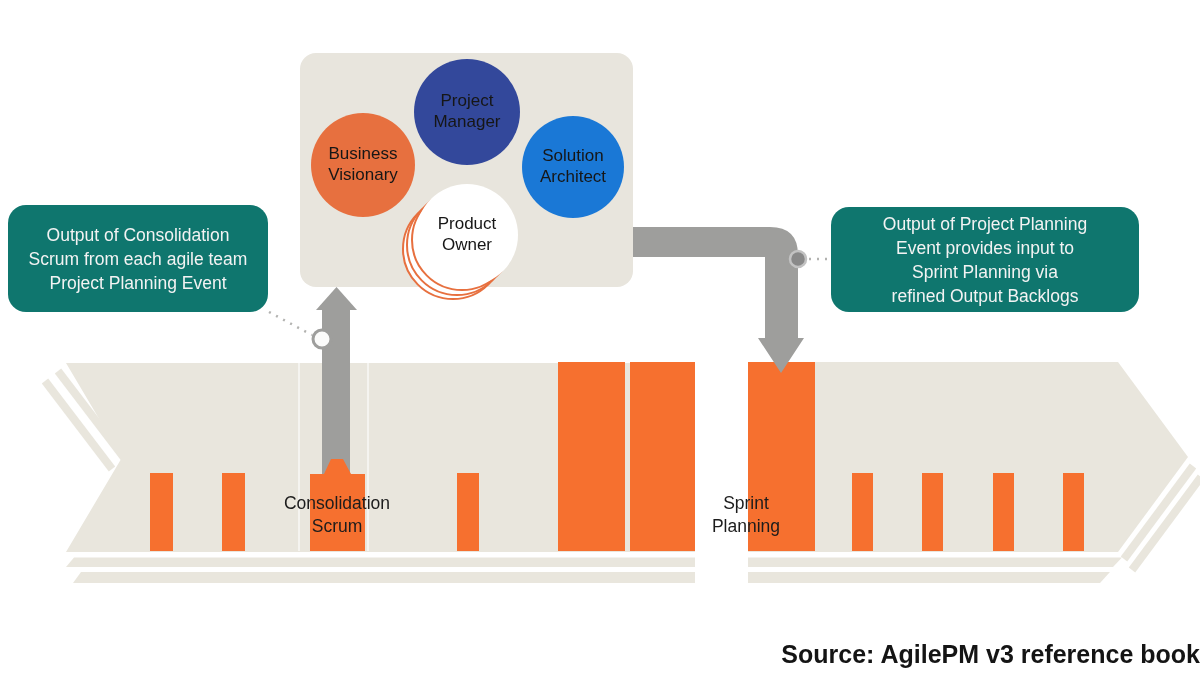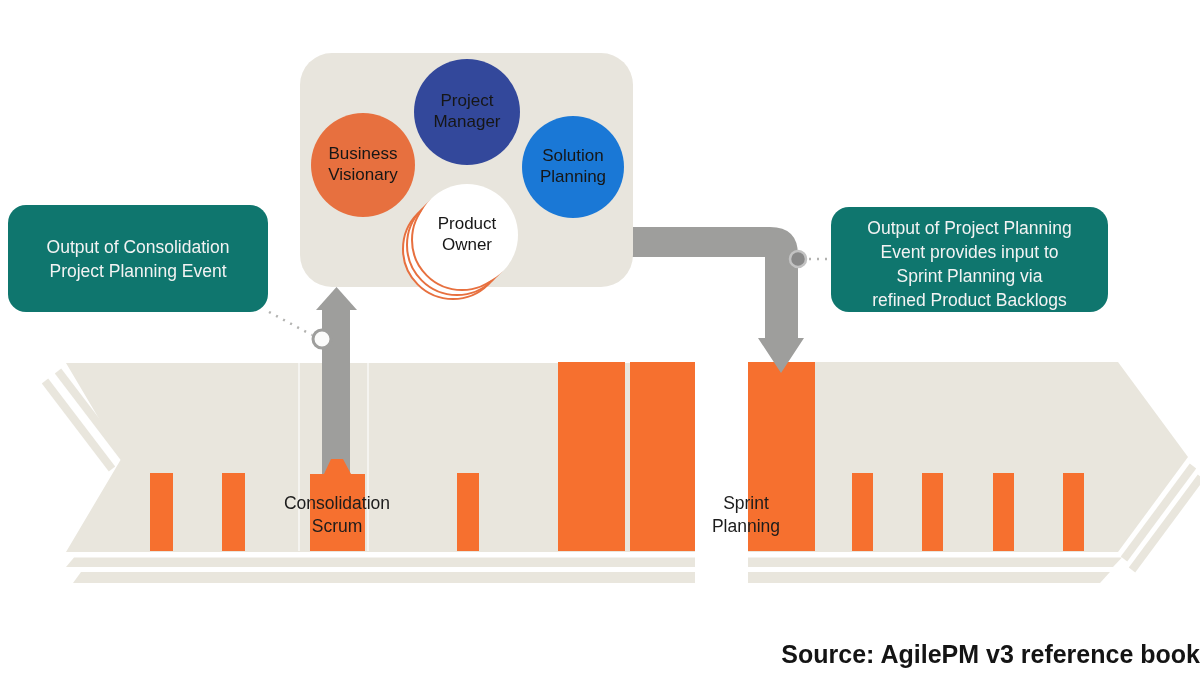--- a/index.html
+++ b/index.html
@@ -2,40 +2,40 @@
 <html><head>
 <meta charset="utf-8">
 <style>
   html,body{margin:0;padding:0;background:#fff;}
   .stage{position:relative;width:1200px;height:676px;background:#ffffff;overflow:hidden;
          font-family:"Liberation Sans", sans-serif;}
   .layer{position:absolute;left:0;top:0;}
 
   
   .roles-box{position:absolute;left:300px;top:53px;width:333px;height:234px;
-             background:#e8e5dd;border-radius:32px;}
+             background:#e8e5dd;border-radius:16px;}
   .role-circle{position:absolute;border-radius:50%;display:flex;align-items:center;
                justify-content:center;text-align:center;color:#161616;font-size:17px;
                line-height:1.22;}
   .pm{left:114px;top:6px;width:106px;height:106px;background:#33489b;}
   .bv{left:11px;top:60px;width:104px;height:104px;background:#e7703f;}
   .sa{left:222px;top:63px;width:102px;height:102px;background:#1a78d6;}
   .po{left:116px;top:131px;width:102px;height:102px;background:#ffffff;}
   .po-ring{position:absolute;width:102px;height:102px;border-radius:50%;
            background:#fff;border:2px solid #e7703f;box-sizing:border-box;}
   .po-ring.r3{left:102px;top:145px;}
   .po-ring.r2{left:106px;top:141px;}
   .po-ring.r1{left:111px;top:136px;}
 
   
   .callout{position:absolute;background:#0f766e;border-radius:18px;color:#f3f3f3;
            display:flex;flex-direction:column;align-items:center;justify-content:center;
            font-size:17.5px;line-height:24px;text-align:center;}
   .callout-left{left:8px;top:205px;width:260px;height:107px;}
-  .callout-right{left:831px;top:207px;width:277px;height:105px;justify-content:flex-end;}
+  .callout-right{left:831px;top:207px;width:308px;height:105px;}
 
   
   .badge{position:absolute;left:303px;top:416px;width:247px;height:21px;
          background:#3a3a3a;border:1px solid #8d8d8d;box-sizing:border-box;
          color:#ffffff;font-size:16px;line-height:19px;text-align:center;}
   .bar-label{position:absolute;color:#1c1c1c;font-size:17.5px;line-height:23px;
              text-align:center;}
   .label-consolidation{left:267px;top:492px;width:140px;}
   .label-sprint{left:696px;top:492px;width:100px;}
 
@@ -95,35 +95,36 @@
     <div class="po-ring r3"></div>
     <div class="po-ring r2"></div>
     <div class="po-ring r1"></div>
     <div class="role-circle pm">
       <span>Project Manager</span>
     </div>
     <div class="role-circle bv">
       <span>Business Visionary</span>
     </div>
     <div class="role-circle sa">
-      <span>Solution Planning</span>
+      <span>Solution Architect</span>
     </div>
     <div class="role-circle po">
       <span>Product Owner</span>
     </div>
   </div>
 
   <div class="callout callout-left">
     <div>Output of Consolidation</div>
+    <div>Scrum from each agile team</div>
     <div>Project Planning Event</div>
   </div>
   <div class="callout callout-right">
     <div>Output of Project Planning</div>
     <div>Event provides input to</div>
     <div>Sprint Planning via</div>
-    <div>refined Product Backlogs</div>
+    <div>refined Output Backlogs</div>
   </div>
 
   <div class="bar-label label-consolidation">Consolidation Scrum</div>
   <div class="bar-label label-sprint">Sprint Planning</div>
 
   <div class="source">Source: AgilePM v3 reference book</div>
 </div>
 
 </body></html>

